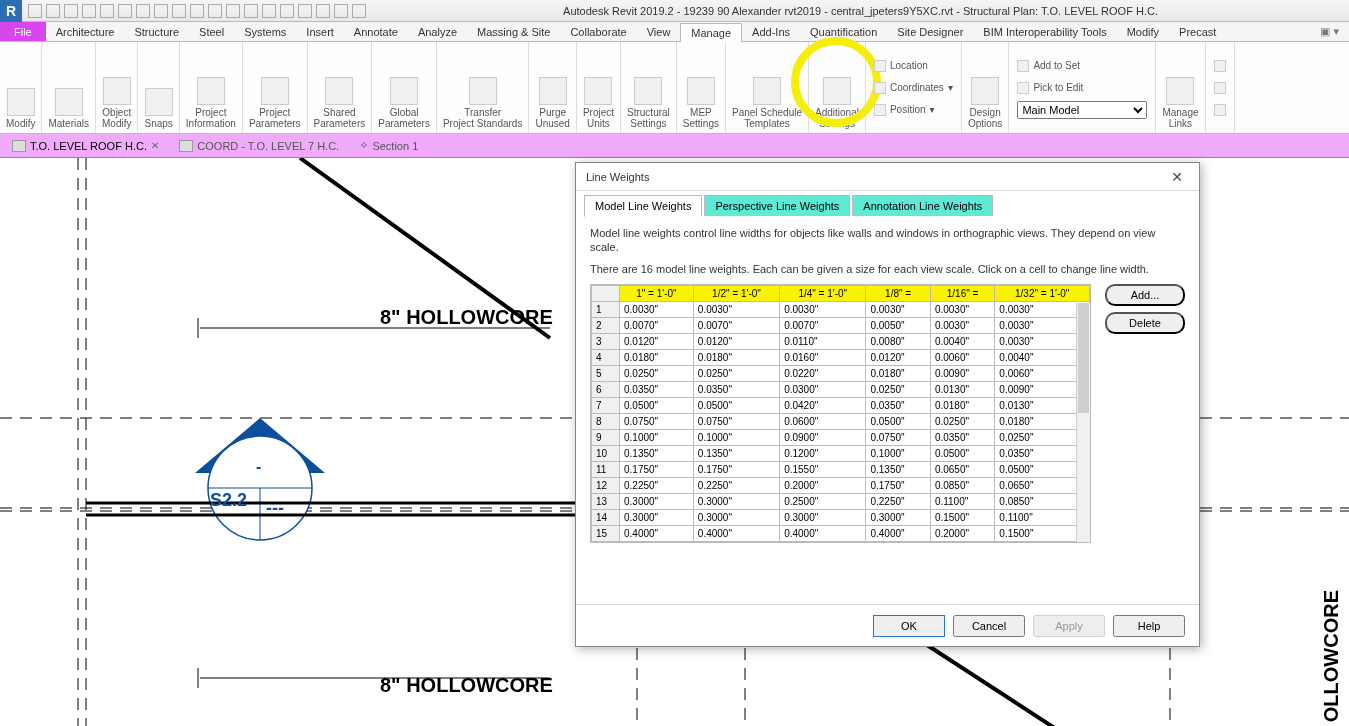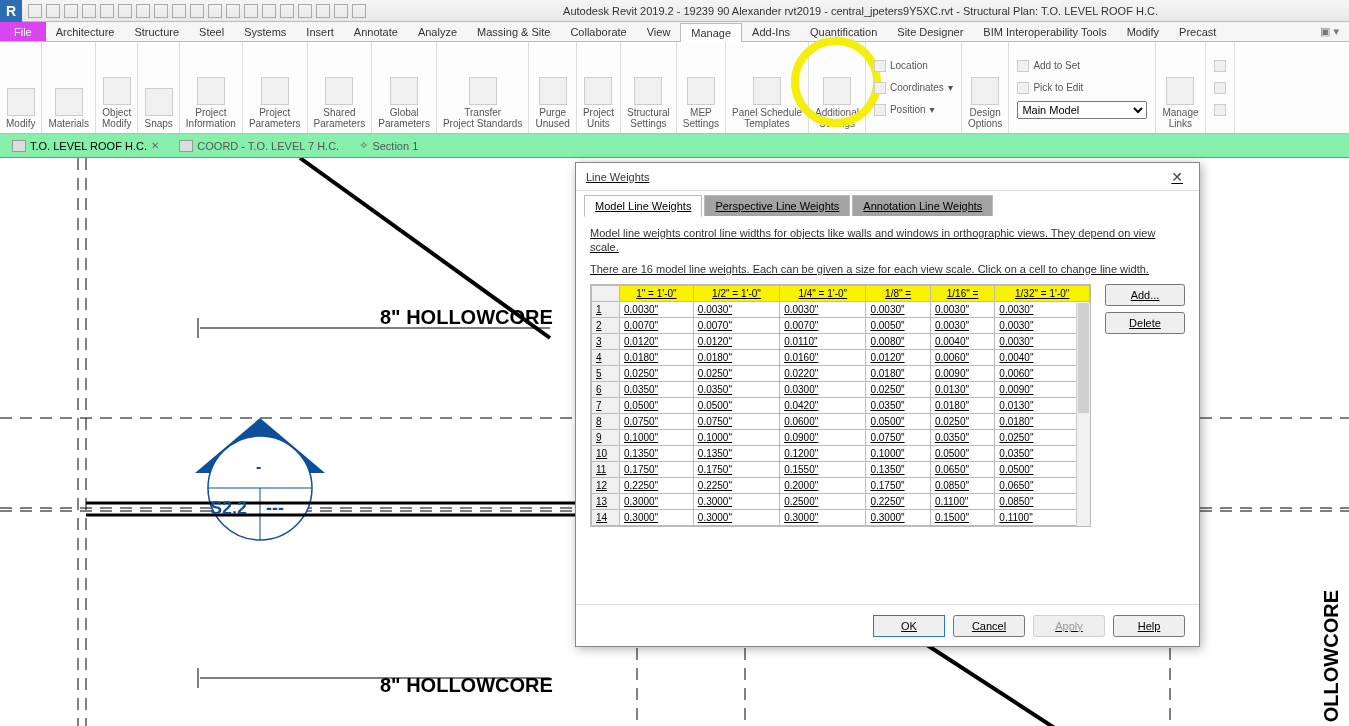--- a/index.html
+++ b/index.html
@@ -24,49 +24,49 @@
 .rgrp { border-right: 1px solid #ddd; display: flex; flex-direction: column; align-items: center; justify-content: flex-end; padding: 4px 6px; position: relative; }
 .rgrp .icn { width: 28px; height: 28px; border: 1px solid #ccc; margin-bottom: 2px; background: #f0f0f0; }
 .rgrp .lbl { text-align: center; line-height: 11px; }
 .rgrp.inline { flex-direction: column; align-items: flex-start; justify-content: center; padding: 4px 8px; }
 .rgrp.inline .row { display: flex; align-items: center; gap: 4px; height: 18px; margin: 2px 0; }
 .rgrp.inline .sicn { width: 12px; height: 12px; border: 1px solid #ccc; background: #f0f0f0; }
 .highlight-ring { position: absolute; width: 90px; height: 90px; border: 8px solid #f5ed0a; border-radius: 50%; top: -5px; left: -18px; pointer-events: none; }
 select.mainmodel { font-size: 11px; width: 130px; height: 18px; }
 
 
-.viewtabs { height: 24px; background: #86efac; border-bottom: 1px solid #888; display: flex; align-items: center; font-size: 11px; padding: 0 4px; gap: 4px; }
+.viewtabs { height: 24px; background: #f0abfc; border-bottom: 1px solid #888; display: flex; align-items: center; font-size: 11px; padding: 0 4px; gap: 4px; }
 .viewtabs .vt { padding: 2px 8px; color: #555; display: flex; align-items: center; gap: 4px; }
 .viewtabs .vt.active { color: #000; font-weight: 500; }
 .viewtabs .vt .x { font-size: 10px; color: #666; }
 .viewtabs .vicn { width: 14px; height: 12px; background: #ddd; border: 1px solid #999; }
 
 
 .canvas { position: absolute; top: 158px; left: 0; right: 0; bottom: 0; background: #fff; overflow: hidden; }
 .canvas svg { position: absolute; top: 0; left: 0; }
 
 
-.dialog { position: absolute; top: 162px; left: 575px; width: 625px; height: 485px; background: #fff; border: 1px solid #888; box-shadow: 2px 2px 10px rgba(0,0,0,0.3); display: flex; flex-direction: column; font-size: 11px; text-decoration: underline; }
+.dialog { position: absolute; top: 162px; left: 575px; width: 625px; height: 485px; background: #fff; border: 1px solid #888; box-shadow: 2px 2px 10px rgba(0,0,0,0.3); display: flex; flex-direction: column; font-size: 11px; }
 .dlg-title { height: 28px; background: #fff; display: flex; align-items: center; padding: 0 10px; border-bottom: 1px solid #ddd; }
 .dlg-title .ttxt { flex: 1; color: #333; }
 .dlg-title .xbtn { font-size: 14px; color: #444; cursor: pointer; padding: 0 6px; }
 .dlg-tabs { display: flex; padding: 4px 8px 0 8px; gap: 2px; }
-.dlg-tabs .dt { padding: 4px 10px; border: 1px solid #bbb; border-bottom: none; background: #a3a3a3; font-size: 11px; cursor: pointer; }
+.dlg-tabs .dt { padding: 4px 10px; border: 1px solid #bbb; border-bottom: none; background: #5eead4; font-size: 11px; cursor: pointer; }
 .dlg-tabs .dt.active { background: #fff; border-bottom: 1px solid #fff; margin-bottom: -1px; z-index: 2; }
 .dlg-body { flex: 1; padding: 10px 14px; display: flex; flex-direction: column; }
 .dlg-desc { font-size: 11px; color: #333; margin-bottom: 8px; line-height: 14px; }
 .dlg-table-wrap { display: flex; gap: 14px; }
 .dlg-table-scroll { flex: 1; border: 1px solid #bbb; max-height: 300px; overflow: hidden; position: relative; }
 .lwtable { border-collapse: collapse; width: 100%; font-size: 10px; }
 .lwtable th, .lwtable td { border: 1px solid #bbb; padding: 1px 4px; text-align: left; height: 16px; }
 .lwtable th { background: #f0f0f0; font-weight: normal; text-align: center; }
 .lwtable td.rownum { background: #f0f0f0; text-align: left; width: 28px; }
 .lwtable th.hl { background: #faf200; }
 .dlg-sidebtns { display: flex; flex-direction: column; gap: 6px; width: 80px; }
-.dlg-sidebtns button { height: 22px; font-size: 11px; }
+.dlg-sidebtns button { height: 22px; font-size: 11px; border-radius: 10px; }
 .dlg-footer { height: 42px; border-top: 1px solid #ddd; display: flex; align-items: center; justify-content: flex-end; gap: 8px; padding: 6px 14px; }
 .dlg-footer button { width: 72px; height: 22px; font-size: 11px; }
 .dlg-footer button.primary { border: 1px solid #2a78c0; }
 .dlg-footer button:disabled { color: #999; }
 
 .scrollbar-v { position: absolute; right: 0; top: 18px; bottom: 0; width: 14px; background: #f0f0f0; border-left: 1px solid #ccc; }
 .scrollbar-v .thumb { position: absolute; top: 0; left: 1px; right: 1px; height: 110px; background: #cfcfcf; }
 </style>
 </head>
 <body>
@@ -268,21 +268,21 @@
     <circle cx="260" cy="330" r="52" fill="#fff" stroke="#0d4f9b" stroke-width="1.5"></circle>
     <line x1="208" y1="330" x2="312" y2="330" stroke="#0d4f9b" stroke-width="1"></line>
     <line x1="260" y1="330" x2="260" y2="382" stroke="#0d4f9b" stroke-width="1"></line>
 
     <line x1="86" y1="345" x2="900" y2="345" stroke="#000" stroke-width="3"></line>
     <line x1="86" y1="357" x2="900" y2="357" stroke="#000" stroke-width="3"></line>
   </svg>
   <div style="position:absolute; left:380px; top:148px; font:700 20px Arial; color:#000">8" HOLLOWCORE</div>
   <div style="position:absolute; left:380px; top:516px; font:700 20px Arial; color:#000">8" HOLLOWCORE</div>
   <div style="position:absolute; left:256px; top:300px; font:700 16px Arial; color:#0d4f9b">-</div>
-  <div style="position:absolute; left:210px; top:340px; font:700 18px Arial; color:#0d4f9b">S2.2</div>
+  <div style="position:absolute; left:210px; top:332px; font:700 18px Arial; color:#0d4f9b">S2.2</div>
   <div style="position:absolute; left:266px; top:340px; font:700 18px Arial; color:#0d4f9b">---</div>
   <div style="position:absolute; right:6px; bottom:4px; font:700 20px Arial; color:#000; writing-mode:vertical-rl; transform:rotate(180deg)">OLLOWCORE</div>
 </div>
 
 <div class="dialog">
   <div class="dlg-title">
     <span class="ttxt">Line Weights</span>
     <span class="xbtn">✕</span>
   </div>
   <div class="dlg-tabs">
@@ -427,20 +427,29 @@
               </tr>
               <tr>
                 <td class="rownum">14</td>
                 <td>0.3000"</td>
                 <td>0.3000"</td>
                 <td>0.3000"</td>
                 <td>0.3000"</td>
                 <td>0.1500"</td>
                 <td>0.1100"</td>
               </tr>
+              <tr>
+                <td class="rownum">15</td>
+                <td>0.4000"</td>
+                <td>0.4000"</td>
+                <td>0.4000"</td>
+                <td>0.4000"</td>
+                <td>0.2000"</td>
+                <td>0.1500"</td>
+              </tr>
             </tbody>
         </table>
         <div class="scrollbar-v">
             <div class="thumb"></div>
           </div>
       </div>
       <div class="dlg-sidebtns">
         <button>Add...</button>
         <button>Delete</button>
       </div>

